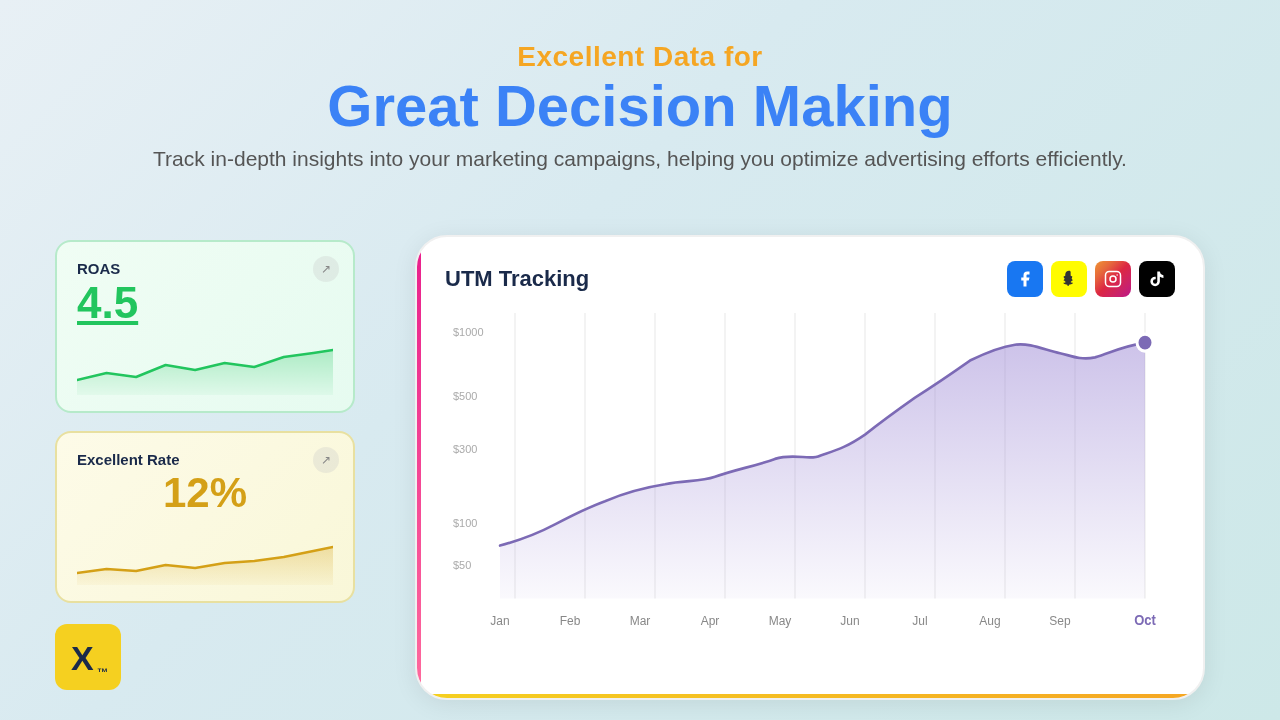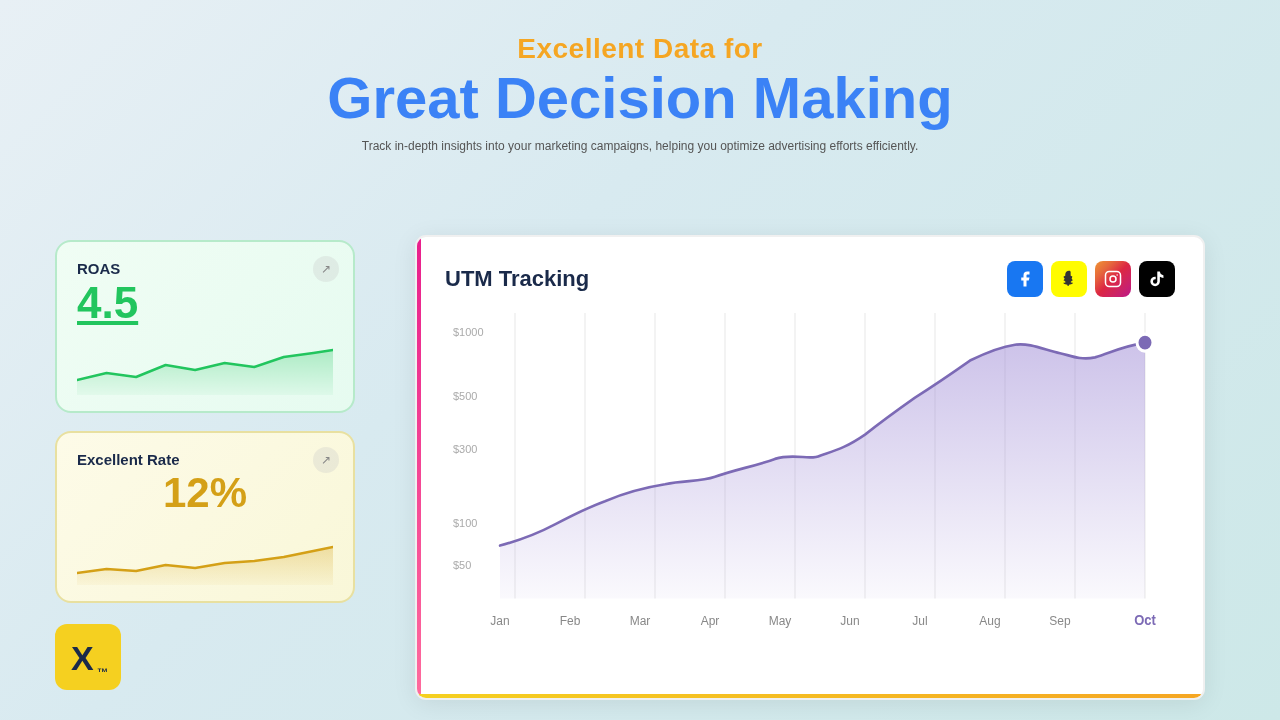--- a/index.html
+++ b/index.html
@@ -8,38 +8,38 @@
       height: 720px;
       overflow: hidden;
       background: linear-gradient(135deg, #e8f0f5 0%, #d8eaf0 40%, #cde8e8 100%);
       font-family: 'Arial', sans-serif;
       position: relative;
     }
 
     
     .header {
       text-align: center;
-      padding: 32px 0 18px 0;
+      padding: 40px 0 18px 0;
     }
     .header-subtitle {
       color: #f5a623;
       font-size: 28px;
       font-weight: 700;
       letter-spacing: 0.5px;
       line-height: 1.2;
     }
     .header-title {
       color: #3b82f6;
       font-size: 58px;
       font-weight: 900;
       line-height: 1.1;
     }
     .header-desc {
       color: #555;
-      font-size: 12px;
+      font-size: 21px;
       margin-top: 10px;
       font-weight: 400;
     }
 
     
     .left-cards {
       position: absolute;
       left: 55px;
       top: 240px;
       display: flex;
@@ -114,21 +114,21 @@
     }
 
     
     .chart-card {
       position: absolute;
       left: 415px;
       top: 235px;
       width: 790px;
       height: 465px;
       background: white;
-      border-radius: 11px;
+      border-radius: 32px;
       border: 2px solid #f0f0f0;
       box-shadow: 0 4px 24px rgba(0,0,0,0.08);
       padding: 24px 28px 20px 28px;
       overflow: hidden;
     }
 
     
     .chart-card::before {
       content: '';
       position: absolute;

